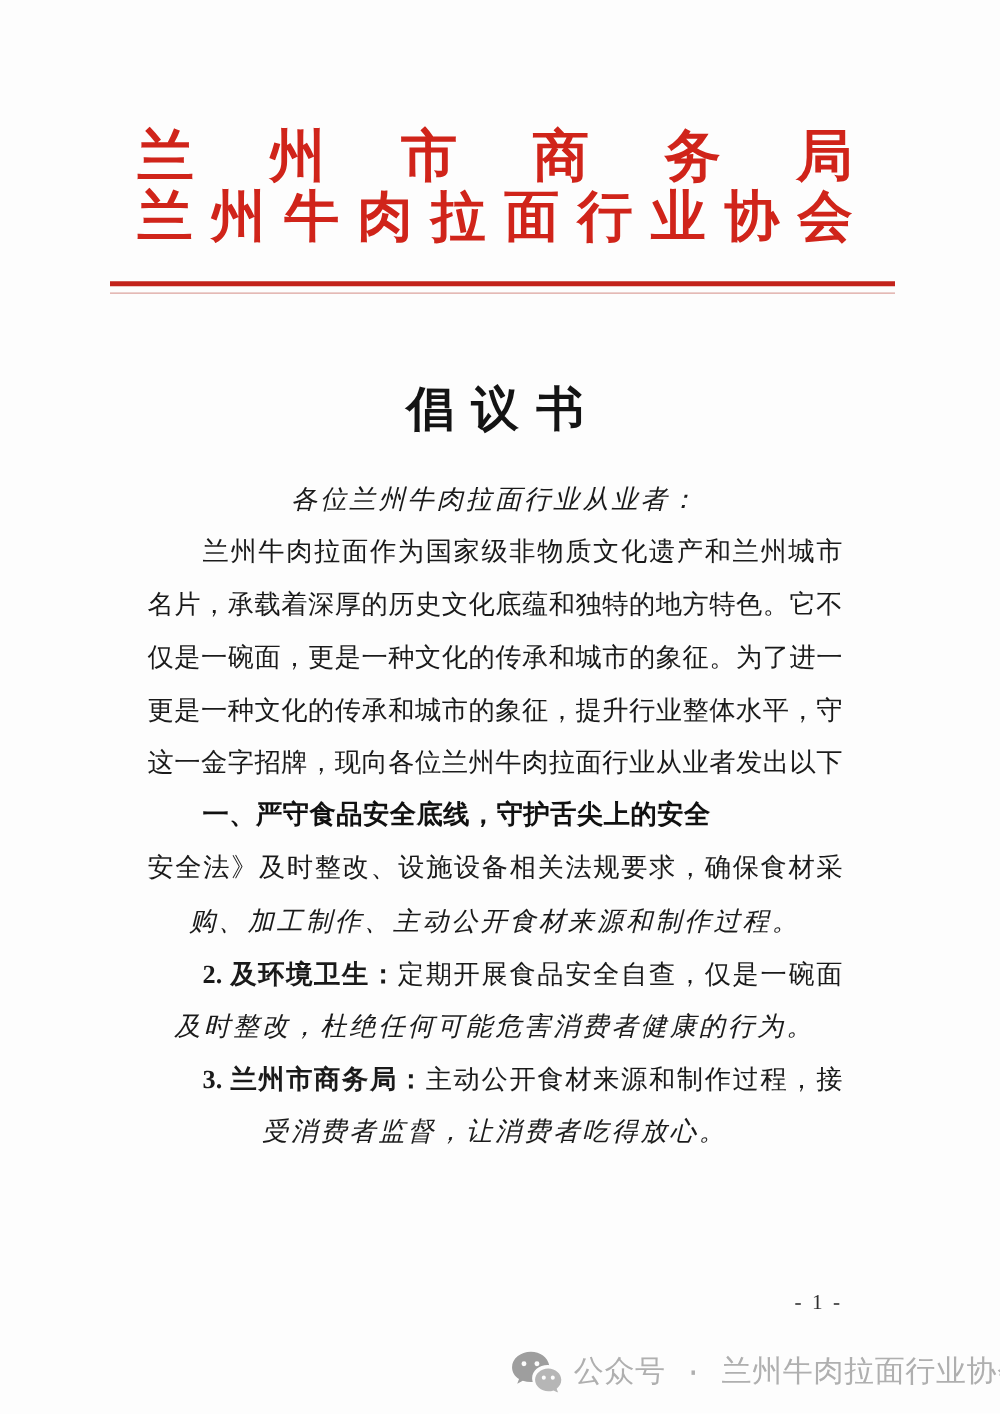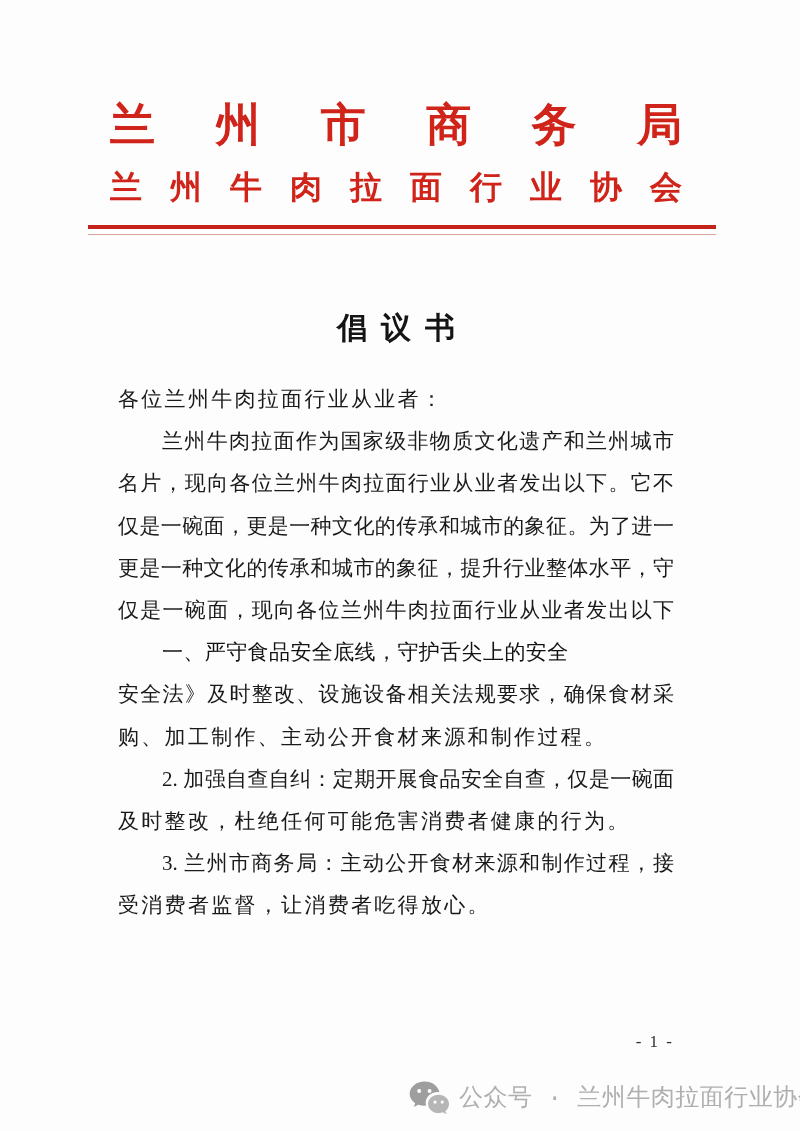--- a/index.html
+++ b/index.html
@@ -17,32 +17,32 @@
     position: absolute;
     left: 110px;
     width: 572px;
     color: #d0241a;
     font-weight: 700;
     text-align: justify;
     text-align-last: justify;
     white-space: nowrap;
   }
   .org-line1 { top: 96px;  font-size: 45px; line-height: 58px; }
-  .org-line2 { top: 158px; font-size: 32px; line-height: 58px; }
+  .org-line2 { top: 145px; font-size: 44px; line-height: 58px; }
   .rule { position: absolute; top: 225px; left: 88px; width: 628px; }
   .rule-thick { height: 4px; background: #c3231b; }
   .rule-thin  { height: 1px; background: #dba39d; margin-top: 5px; }
   
   .doc-title {
     position: absolute;
     top: 306px;
     left: 118px;
     width: 556px;
     text-align: center;
-    font-size: 30px;
+    font-size: 38px;
     font-weight: 700;
     color: #141414;
     letter-spacing: 14px;
     padding-left: 14px;
     line-height: 44px;
   }
   
   .body-block {
     position: absolute;
     top: 378px;
@@ -51,29 +51,29 @@
     color: #1a1a1a;
   }
   .line {
     font-size: 21px;
     height: 42.2px;
     line-height: 42.2px;
     white-space: normal;
     overflow: hidden;
   }
   .fill { text-align: justify; text-align-last: justify; }
-  .end  { text-align: left; letter-spacing: 2.3px; }
+  .end  { text-align: center; letter-spacing: 2.3px; font-style: italic; }
   .heading {
     font-family: "Liberation Sans", "DejaVu Sans", sans-serif;
     font-weight: 700;
     letter-spacing: 0.4px;
     color: #111;
   }
   .indent { text-indent: 44px; }
-  .b { font-weight: 400; }
+  .b { font-weight: 700; }
   
   .pageno {
     position: absolute;
     top: 1032px;
     left: 118px;
     width: 556px;
     text-align: right;
     font-size: 17px;
     letter-spacing: 2px;
     color: #2e2e2e;
@@ -108,28 +108,28 @@
   <div class="rule">
     <div class="rule-thick"></div>
     <div class="rule-thin"></div>
   </div>
 
   <h1 class="doc-title">倡议书</h1>
 
   <main class="body-block" id="body-lines">
       <div class="line end"><span>各位兰州牛肉拉面行业从业者：</span></div>
       <div class="line fill indent"><span>兰州牛肉拉面作为国家级非物质文化遗产和兰州城市</span></div>
-      <div class="line fill"><span>名片，现向各位兰州牛肉拉面行业从业者发出以下。它不</span></div>
+      <div class="line fill"><span>名片，承载着深厚的历史文化底蕴和独特的地方特色。它不</span></div>
       <div class="line fill"><span>仅是一碗面，更是一种文化的传承和城市的象征。为了进一</span></div>
       <div class="line fill"><span>更是一种文化的传承和城市的象征，提升行业整体水平，守护</span></div>
-      <div class="line fill"><span>仅是一碗面，现向各位兰州牛肉拉面行业从业者发出以下</span></div>
+      <div class="line fill"><span>这一金字招牌，现向各位兰州牛肉拉面行业从业者发出以下</span></div>
       <div class="line heading indent"><span class="b">一、严守食品安全底线，守护舌尖上的安全</span></div>
       <div class="line fill"><span>安全法》及时整改、设施设备相关法规要求，确保食材采</span></div>
       <div class="line end"><span>购、加工制作、主动公开食材来源和制作过程。</span></div>
-      <div class="line fill indent"><span class="b">2.  </span><span class="b">加强自查自纠：</span><span>定期开展食品安全自查，仅是一碗面</span></div>
+      <div class="line fill indent"><span class="b">2.  </span><span class="b">及环境卫生：</span><span>定期开展食品安全自查，仅是一碗面</span></div>
       <div class="line end"><span>及时整改，杜绝任何可能危害消费者健康的行为。</span></div>
       <div class="line fill indent"><span class="b">3.  </span><span class="b">兰州市商务局：</span><span>主动公开食材来源和制作过程，接</span></div>
       <div class="line end"><span>受消费者监督，让消费者吃得放心。</span></div>
     </main>
 
   <div class="pageno">- 1 -</div>
 
   <div class="footer">
     <svg class="wechat-svg" width="42" height="34" viewBox="0 0 44 36" aria-hidden="true">
       <path fill="#9e9e9e" d="M17.5 1.5C8.6 1.5 1.5 7.4 1.5 14.6c0 4.1 2.3 7.7 5.9 10l-1.5 4 4.7-2.5c2.2.7 4.5 1.1 6.9 1.1.5 0 1 0 1.5-.1-.3-1-.5-2-.5-3.1 0-6.2 5.9-11.2 13.2-11.2.4 0 .9 0 1.3.1-1.3-6.5-7.6-11.4-15.5-11.4z"></path>

